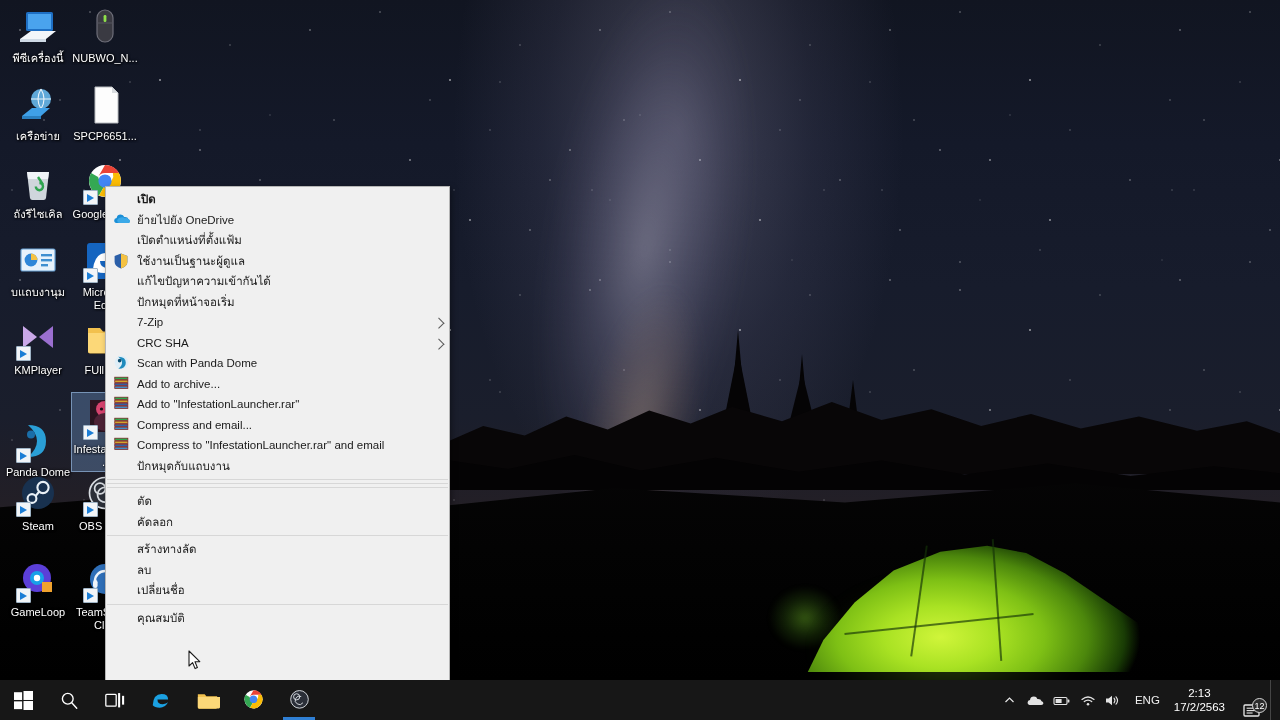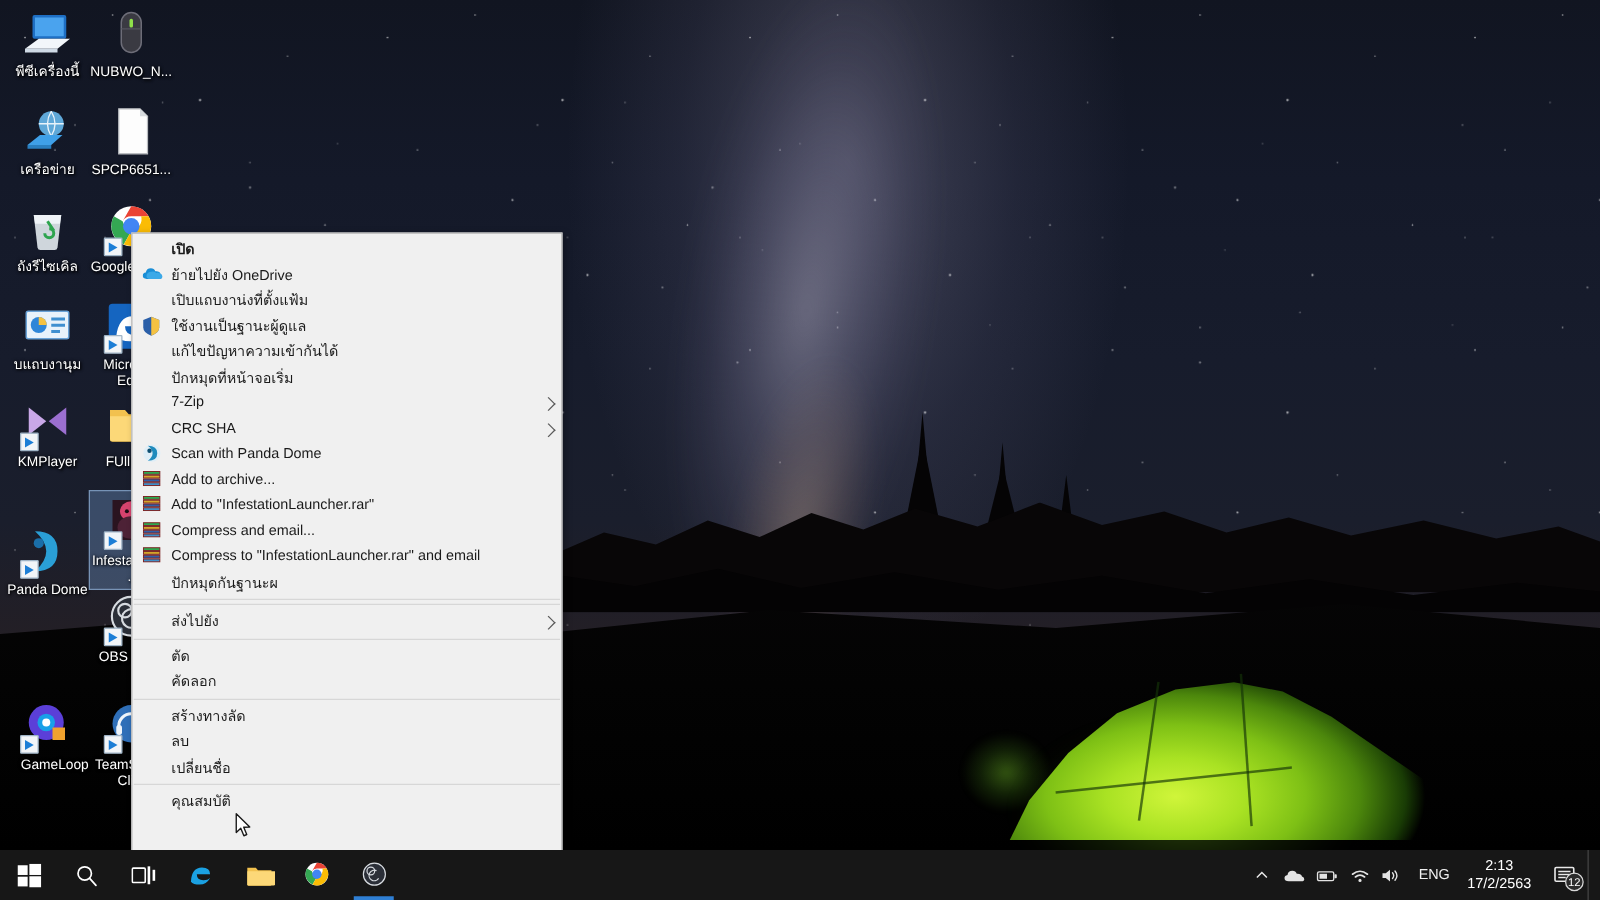--- a/index.html
+++ b/index.html
@@ -244,21 +244,21 @@
   }
   #clock {
     height: 40px; padding: 0 9px 0 6px;
     display: flex; flex-direction: column;
     align-items: center; justify-content: center;
     font-size: 11.5px; line-height: 14px; color: #fff;
     cursor: default;
   }
   #action-center {
     width: 36px; height: 40px;
-    display: flex; align-items: center; justify-content: center;
+    display: flex; align-items: flex-end; justify-content: center;
     position: relative; cursor: default;
   }
   .ac-badge {
     position: absolute; right: 3px; bottom: 7px;
     min-width: 15px; height: 15px;
     border-radius: 50%;
     background: #2b2b2b;
     border: 1px solid #d8d8d8;
     color: #fff; font-size: 9px;
     display: flex; align-items: center; justify-content: center;
@@ -404,29 +404,38 @@
     <div class="dicon selected" style="left: 71px; top: 392px;">
       <div class="glyph"><svg viewBox="0 0 44 44" width="44" height="44">
           <rect x="7" y="4" width="30" height="32" fill="#2a1420"></rect>
           <ellipse cx="22" cy="13" rx="9" ry="8" fill="#d6436e"></ellipse>
           <ellipse cx="22" cy="26" rx="11" ry="9" fill="#4d2236"></ellipse>
           <circle cx="18.5" cy="13" r="1.6" fill="#1a0d14"></circle>
           <circle cx="25.5" cy="13" r="1.6" fill="#1a0d14"></circle>
         </svg><span class="shortcut-arrow"></span></div>
       <div class="lbl">Infestationta...</div>
     </div>
+    <div class="dicon" style="left: 4px; top: 470px;">
+      <div class="glyph"><svg viewBox="0 0 44 44" width="44" height="44">
+          <circle cx="22" cy="20" r="16" fill="#18314f"></circle>
+          <circle cx="27" cy="14.5" r="5.6" fill="none" stroke="#e9f0f6" stroke-width="2.1"></circle>
+          <circle cx="16" cy="25.5" r="4.4" fill="none" stroke="#e9f0f6" stroke-width="2.1"></circle>
+          <line x1="19.6" y1="23" x2="23.6" y2="18.2" stroke="#e9f0f6" stroke-width="2.1"></line>
+        </svg><span class="shortcut-arrow"></span></div>
+      <div class="lbl">Steam</div>
+    </div>
     <div class="dicon" style="left: 71px; top: 470px;">
       <div class="glyph"><svg viewBox="0 0 44 44" width="44" height="44">
           <circle cx="22" cy="20" r="15.5" fill="#2b2f38" stroke="#d7dbe0" stroke-width="1.7"></circle>
           <circle cx="17" cy="15.5" r="5.4" fill="none" stroke="#d7dbe0" stroke-width="1.7"></circle>
           <path d="M28 26 a7.4 7.4 0 1 1 -3 -11" fill="none" stroke="#d7dbe0" stroke-width="1.7"></path>
         </svg><span class="shortcut-arrow"></span></div>
       <div class="lbl">OBS Stu...</div>
     </div>
-    <div class="dicon" style="left: 4px; top: 556px; text-align: right;">
+    <div class="dicon" style="left: 4px; top: 556px;">
       <div class="glyph"><svg viewBox="0 0 44 44" width="44" height="44">
           <circle cx="21" cy="19" r="14" fill="#5b3fd8"></circle>
           <circle cx="21" cy="19" r="7" fill="#18a0e8"></circle>
           <path d="M26 23 l10 0 0 10 -10 0 Z" fill="#f0a22e"></path>
           <circle cx="21" cy="19" r="3.2" fill="#fff"></circle>
         </svg><span class="shortcut-arrow"></span></div>
       <div class="lbl">GameLoop</div>
     </div>
     <div class="dicon" style="left: 71px; top: 556px;">
       <div class="glyph"><svg viewBox="0 0 44 44" width="44" height="44">
@@ -444,21 +453,21 @@
       <span>เปิด</span>
     </div>
     <div class="mi">
       <span class="mico"><svg viewBox="0 0 17 13" width="16" height="13">
           <path d="M3.6 11.4 Q0.2 11.4 0.2 8.6 Q0.2 6.3 2.8 5.9 Q3.4 2.3 7.1 2.3 Q10 2.3 10.9 5 Q14.6 4.6 15.4 7.3 Q16.9 7.8 16.9 9.4 Q16.9 11.4 14.4 11.4 Z" fill="#1a8ed6"></path>
           <path d="M7 5.4 Q10.2 4.6 11.6 6.3 Q13.9 5.4 15.4 7.3 Q16.9 7.8 16.9 9.4 Q16.9 11.4 14.4 11.4 H6 Q3.4 11.4 3.4 9 Q3.4 6.2 7 5.4 Z" fill="#3ba9e8"></path>
         </svg></span>
       <span>ย้ายไปยัง OneDrive</span>
     </div>
     <div class="mi">
-      <span>เปิบแถบงาน่งที่ตั้งแฟ้ม</span>
+      <span>เปิดตำแหน่งที่ตั้งแฟ้ม</span>
     </div>
     <div class="mi">
       <span class="mico"><svg viewBox="0 0 14 16" width="14" height="16">
           <path d="M7 0.4 L13.4 3 V9 Q13.4 13.2 7 15.6 Q0.6 13.2 0.6 9 V3 Z" fill="#2b5fa8"></path>
           <path d="M7 0.4 L13.4 3 V9 Q13.4 13.2 7 15.6 Z" fill="#f5c242"></path>
         </svg></span>
       <span>ใช้งานเป็นฐานะผู้ดูแล</span>
     </div>
     <div class="mi">
       <span>แก้ไขปัญหาความเข้ากันได้</span>
@@ -520,28 +529,24 @@
           <g stroke="#7a2020" stroke-width="0.8">
             <rect x="0.8" y="0.8" width="14" height="2.4" fill="#2fa84f"></rect>
             <rect x="0.8" y="4" width="14" height="2.4" fill="#d2a52b"></rect>
             <rect x="0.8" y="7.2" width="14" height="2.4" fill="#2f5fa8"></rect>
             <rect x="0.8" y="10.4" width="14" height="2.4" fill="#3f8fc9"></rect>
           </g>
         </svg></span>
       <span>Compress to "InfestationLauncher.rar" and email</span>
     </div>
     <div class="mi">
-      <span>ปักหมุดกันฐานะผ</span>
+      <span>ปักหมุดกับแถบงาน</span>
     </div>
     <div class="msep"></div>
     <div class="msep"></div>
-    <div class="mi">
-      <span>ส่งไปยัง</span>
-      <span class="chev"></span>
-    </div>
     <div class="msep"></div>
     <div class="mi">
       <span>ตัด</span>
     </div>
     <div class="mi">
       <span>คัดลอก</span>
     </div>
     <div class="msep"></div>
     <div class="mi">
       <span>สร้างทางลัด</span>

